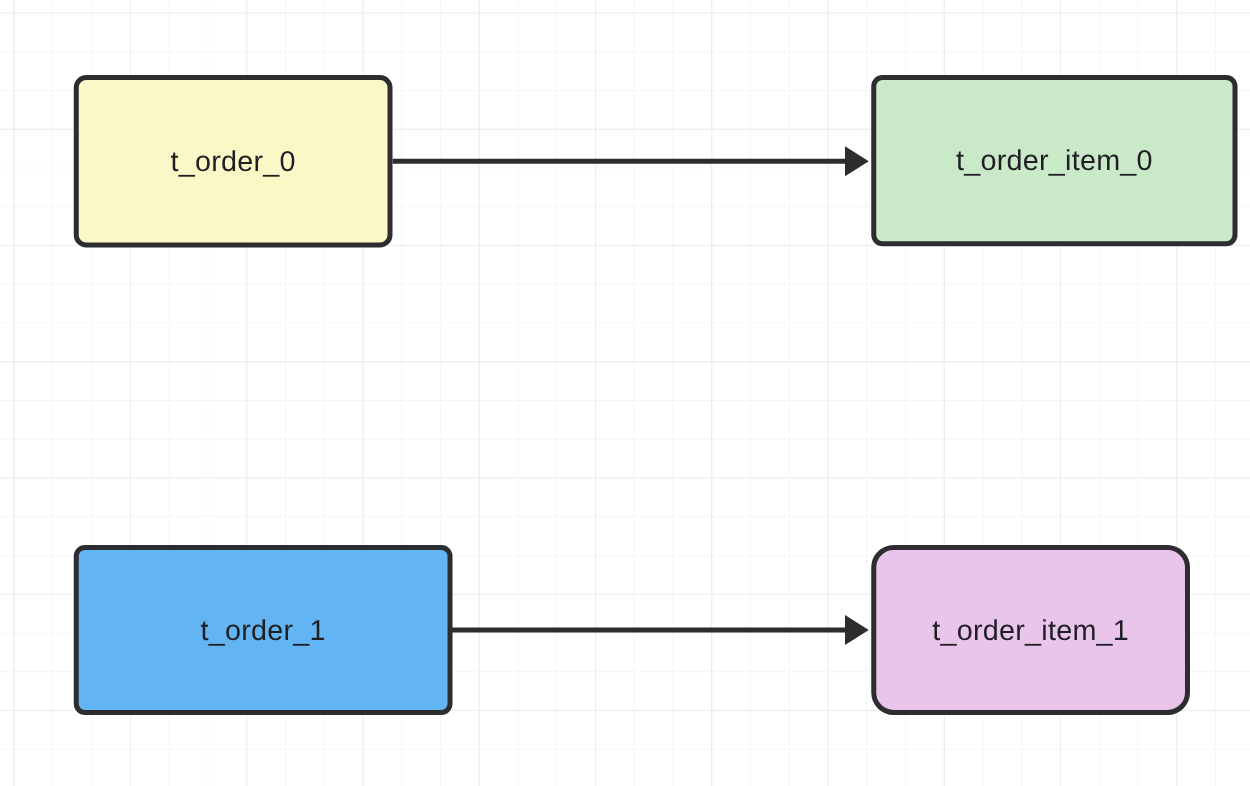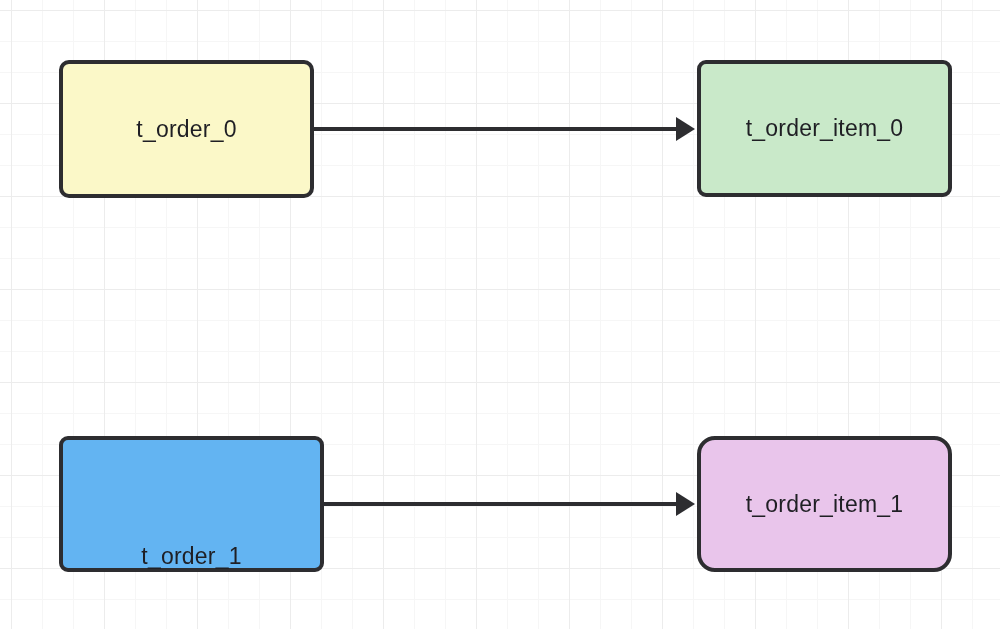--- a/index.html
+++ b/index.html
@@ -62,31 +62,30 @@
     left: 59px;
     top: 60px;
     width: 255px;
     height: 138px;
     background: #fbf8c8;
     border-radius: 10px;
   }
   #node-order-item-0 {
     left: 697px;
     top: 60px;
-    width: 255px;
+    width: 293px;
     height: 137px;
     background: #c9e9c9;
   }
   #node-order-1 {
     left: 59px;
     top: 436px;
-    width: 265px;
+    width: 303px;
     height: 136px;
     background: #63b4f2;
-    align-items: flex-end;
   }
   #node-order-item-1 {
     left: 697px;
     top: 436px;
     width: 255px;
     height: 136px;
     background: #e9c5eb;
     border-radius: 18px;
   }
   .edge-svg {

